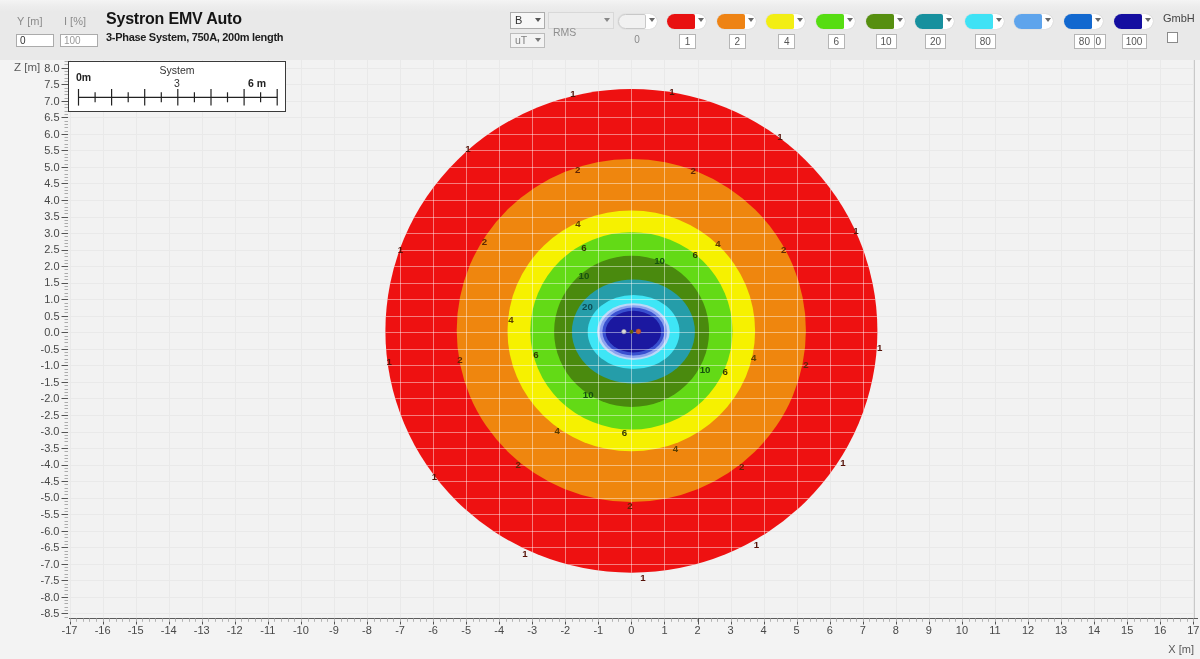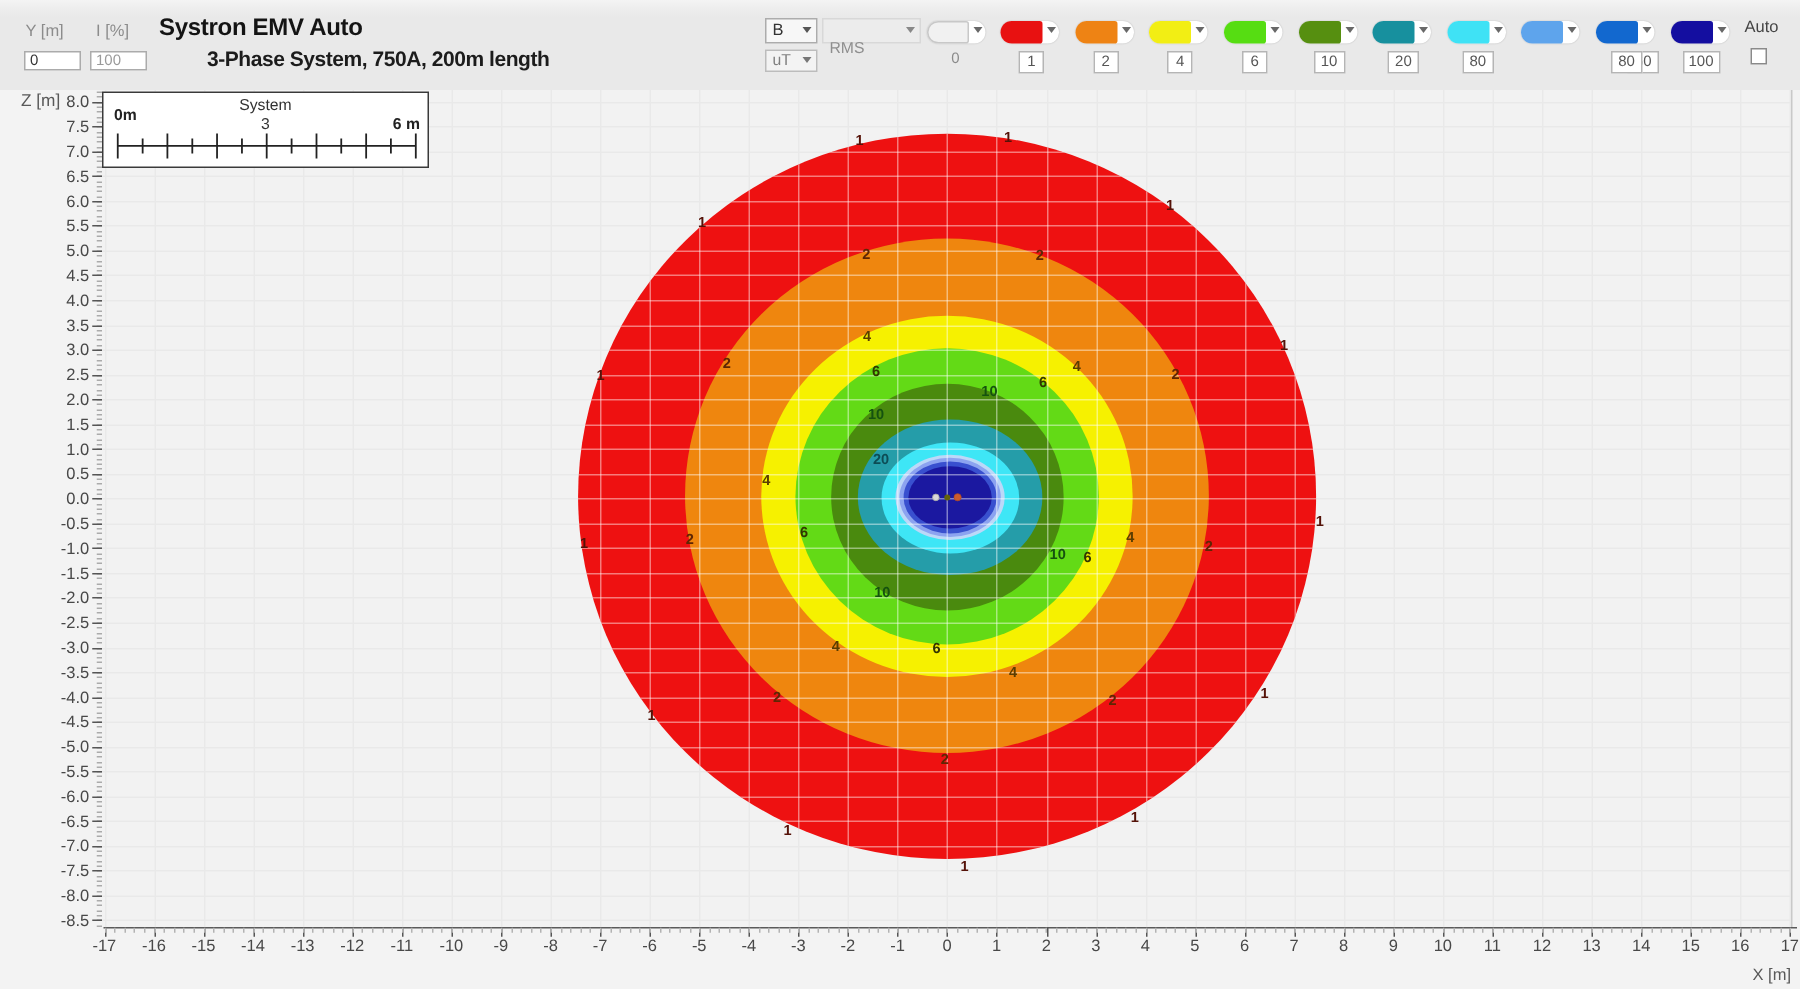--- a/index.html
+++ b/index.html
@@ -710,21 +710,21 @@
       </g>
       <text x="14" y="70.5" fill="#595959" font-size="11.5">Z [m]</text>
     </svg>
 
 <div style="position:absolute;left:0;top:0;width:1200px;height:59.5px;background:linear-gradient(#f4f4f4 0px,#ededed 6px,#e9e9e9 12px,#e9e9e9 100%);">
   <div style="position:absolute;left:17px;top:15px;width:40px;font-size:11px;color:#8c8c8c;">Y [m]</div>
   <div style="position:absolute;left:64px;top:15px;width:40px;font-size:11px;color:#8c8c8c;">I [%]</div>
   <div style="position:absolute;left:16px;top:33.5px;width:33px;height:11px;background:#fff;border:1px solid #ababab;font-size:10px;color:#333;padding:0 0 0 3px;line-height:12px;">0</div>
   <div style="position:absolute;left:60px;top:33.5px;width:33px;height:11px;background:#fff;border:1px solid #ababab;font-size:10px;color:#9a9a9a;padding:0 0 0 3px;line-height:12px;">100</div>
   <div style="position:absolute;left:106px;top:9.5px;font-size:16px;font-weight:bold;color:#141414;letter-spacing:-0.2px;">Systron EMV Auto</div>
-  <div style="position:absolute;left:106px;top:31px;font-size:14px;font-weight:bold;color:#1c1c1c;letter-spacing:-0.3px;margin-left:32px;">3-Phase System, 750A, 200m length</div>
+  <div style="position:absolute;left:106px;top:31px;font-size:11px;font-weight:bold;color:#1c1c1c;letter-spacing:-0.3px;">3-Phase System, 750A, 200m length</div>
 
   <div style="position:absolute;left:510px;top:11.5px;width:33px;height:15px;background:#f7f7f7;border:1px solid #acacac;">
     <span style="position:absolute;left:4px;top:1.5px;font-size:11px;color:#333;">B</span>
     <span style="position:absolute;right:3px;top:5px;width:0;height:0;border-left:3.5px solid transparent;border-right:3.5px solid transparent;border-top:4px solid #555;"></span>
   </div>
   <div style="position:absolute;left:510px;top:32.5px;width:33px;height:13px;background:#f3f3f3;border:1px solid #bcbcbc;">
     <span style="position:absolute;left:4px;top:0.5px;font-size:10.5px;color:#808080;">uT</span>
     <span style="position:absolute;right:3px;top:4.5px;width:0;height:0;border-left:3.5px solid transparent;border-right:3.5px solid transparent;border-top:4px solid #777;"></span>
   </div>
   <div style="position:absolute;left:548px;top:11.5px;width:64px;height:15px;background:#ececec;border:1px solid #d8d8d8;">
@@ -779,21 +779,21 @@
       <div style="position:absolute;left:1063.9px;top:14px;width:39px;height:14.5px;background:#ffffff;border-radius:8px;box-shadow:0 0 1px rgba(0,0,0,0.25);">
         <div style="position:absolute;left:0px;top:0px;width:28px;height:14.5px;box-sizing:border-box;background:#1268cf;border-radius:8px 2px 2px 8px;"></div>
         <div style="position:absolute;right:2px;top:4px;width:0;height:0;border-left:3px solid transparent;border-right:3px solid transparent;border-top:4px solid #686868;"></div>
       </div>
       <div style="position:absolute;left:1073.9px;top:33.5px;width:19px;height:13px;background:#fff;border:1px solid #b5b5b5;font-size:10px;color:#555;text-align:center;line-height:13px;">80</div>
       <div style="position:absolute;left:1113.5px;top:14px;width:39px;height:14.5px;background:#ffffff;border-radius:8px;box-shadow:0 0 1px rgba(0,0,0,0.25);">
         <div style="position:absolute;left:0px;top:0px;width:28px;height:14.5px;box-sizing:border-box;background:#140ea0;border-radius:8px 2px 2px 8px;"></div>
         <div style="position:absolute;right:2px;top:4px;width:0;height:0;border-left:3px solid transparent;border-right:3px solid transparent;border-top:4px solid #686868;"></div>
       </div>
       <div style="position:absolute;left:1121.5px;top:33.5px;width:23px;height:13px;background:#fff;border:1px solid #b5b5b5;font-size:10px;color:#555;text-align:center;line-height:13px;">100</div>
-  <div style="position:absolute;left:1163px;top:12px;font-size:11px;color:#444;">Auto</div>
+  <div style="position:absolute;left:1163px;top:12px;font-size:11px;color:#444;">GmbH</div>
   <div style="position:absolute;left:1167px;top:32px;width:9px;height:9px;background:#fff;border:1px solid #8a8a8a;"></div>
 </div>
 
 <div style="position:absolute;left:68px;top:61px;width:216px;height:49px;background:#fff;border:1.5px solid #3a3a3a;">
   <svg width="218" height="51" style="position:absolute;left:0;top:0">
         <line x1="9.5" y1="35.3" x2="208.2" y2="35.3" stroke="#222" stroke-width="1.2"></line>
         <line x1="9.5" y1="26.999999999999996" x2="9.5" y2="43.599999999999994" stroke="#222" stroke-width="1.2"></line>
         <line x1="26.1" y1="30.299999999999997" x2="26.1" y2="40.3" stroke="#222" stroke-width="1.2"></line>
         <line x1="42.6" y1="26.999999999999996" x2="42.6" y2="43.599999999999994" stroke="#222" stroke-width="1.2"></line>
         <line x1="59.2" y1="30.299999999999997" x2="59.2" y2="40.3" stroke="#222" stroke-width="1.2"></line>
@@ -803,16 +803,16 @@
         <line x1="125.4" y1="30.299999999999997" x2="125.4" y2="40.3" stroke="#222" stroke-width="1.2"></line>
         <line x1="142.0" y1="26.999999999999996" x2="142.0" y2="43.599999999999994" stroke="#222" stroke-width="1.2"></line>
         <line x1="158.5" y1="30.299999999999997" x2="158.5" y2="40.3" stroke="#222" stroke-width="1.2"></line>
         <line x1="175.1" y1="26.999999999999996" x2="175.1" y2="43.599999999999994" stroke="#222" stroke-width="1.2"></line>
         <line x1="191.6" y1="30.299999999999997" x2="191.6" y2="40.3" stroke="#222" stroke-width="1.2"></line>
         <line x1="208.2" y1="26.999999999999996" x2="208.2" y2="43.599999999999994" stroke="#222" stroke-width="1.2"></line>
       </svg>
   <div style="position:absolute;left:0;top:2px;width:216px;text-align:center;font-size:10.5px;color:#333;">System</div>
   <div style="position:absolute;left:7px;top:9px;font-size:10.5px;font-weight:bold;color:#222;">0m</div>
   <div style="position:absolute;left:0;top:15px;width:216px;text-align:center;font-size:10.5px;color:#333;">3</div>
-  <div style="position:absolute;right:5px;top:15px;font-size:10.5px;font-weight:bold;color:#222;">6 m</div>
+  <div style="position:absolute;right:19px;top:15px;font-size:10.5px;font-weight:bold;color:#222;">6 m</div>
 </div>
 
 </div>
 
 </body></html>

